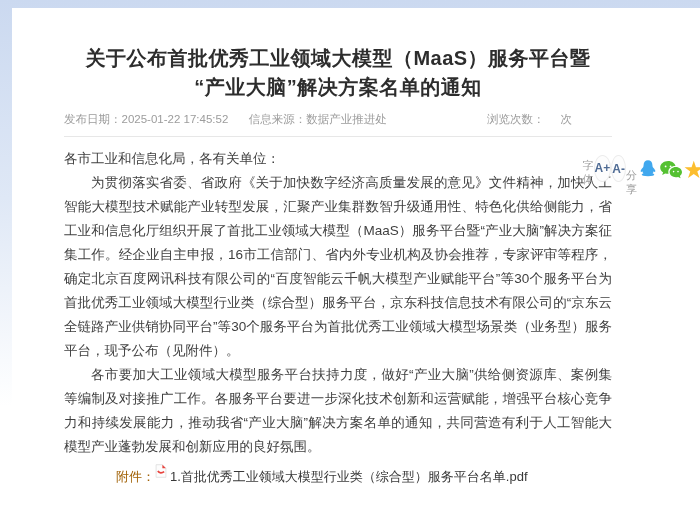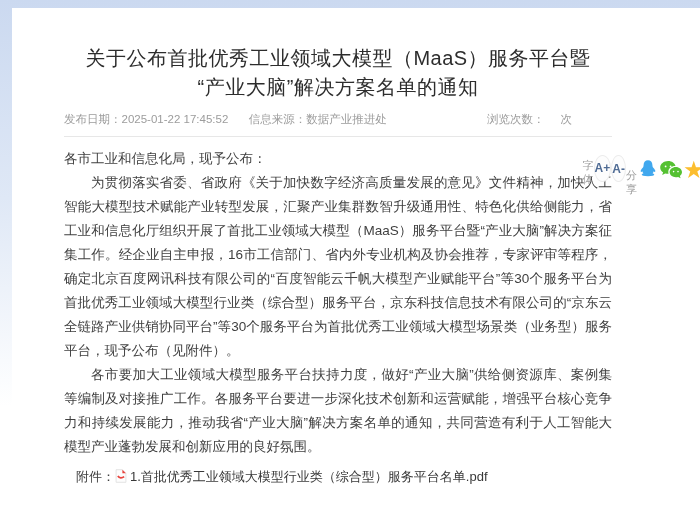--- a/index.html
+++ b/index.html
@@ -1,33 +1,33 @@
 <!DOCTYPE html>
 <html><head>
 <meta charset="utf-8">
 <style>
   html,body{margin:0;padding:0;}
   body{font-family:"Liberation Sans","DejaVu Sans",sans-serif;}
   .page{position:relative;width:700px;height:521px;overflow:hidden;
         background:linear-gradient(180deg,#cbd9f0 0%,#dfe8f6 38%,#ffffff 78%);}
   .panel{position:absolute;left:12px;top:8px;right:0;bottom:0;background:#ffffff;}
   .article{position:absolute;left:52px;top:0;width:548px;color:#3f3f3f;}
-  .title{margin:36px 0 0 0;font-size:20px;line-height:29px;font-weight:400;
+  .title{margin:36px 0 0 0;font-size:20px;line-height:29px;font-weight:700;
          color:#2d2d2d;text-align:center;letter-spacing:.5px;}
   .meta{display:flex;justify-content:space-between;align-items:center;
         margin-top:10px;font-size:11.5px;color:#9c9c9c;}
   .meta-right{padding-right:40px;}
   .views-count{display:inline-block;width:16px;}
   .divider{border-bottom:1px solid #e7e7e7;margin-top:9px;}
   .body-text{margin-top:10px;font-size:13.5px;line-height:24px;text-align:justify;}
   .body-text p{margin:0;}
   .para{text-indent:2em;}
   .attachments{display:flex;margin:7px 0 0 12px;font-size:13px;line-height:21px;}
-  .att-label{flex:none;color:#404040;}
-  .att-item{display:flex;align-items:center;gap:3px;}
+  .att-label{flex:none;color:#a16207;margin-left:40px;}
+  .att-item{display:flex;gap:3px;}
   .att-item a{color:#383838;text-decoration:none;cursor:pointer;}
   .pdf-ico{flex:none;margin-top:-2px;}
   .toolbar{position:absolute;top:140px;right:6px;width:44px;display:flex;
            flex-direction:row;align-items:center;justify-content:center;}
   .tb-label{font-size:11px;color:#9c9c9c;height:14px;line-height:14px;}
   .circle-btn{width:27px;height:27px;border-radius:50%;background:#fdfdfd;
               border:1px solid #ececec;color:#4f6b94;font-weight:700;
               font-size:12px;line-height:1;cursor:pointer;padding:0;
               font-family:"Liberation Sans","DejaVu Sans",sans-serif;
               display:flex;align-items:center;justify-content:center;}
@@ -59,21 +59,21 @@
           <span>信息来源：</span><span>数据产业推进处</span>
         </div>
         <div class="meta-right">
           <span>浏览次数：</span><span class="views-count"></span><span>次</span>
         </div>
       </div>
 
       <div class="divider"></div>
 
       <div class="body-text">
-        <p class="salutation">各市工业和信息化局，现予公布：</p>
+        <p class="salutation">各市工业和信息化局，各有关单位：</p>
         <p class="para">为贯彻落实省委、省政府《关于加快数字经济高质量发展的意见》文件精神，加快人工智能大模型技术赋能产业转型发展，汇聚产业集群数智升级通用性、特色化供给侧能力，省工业和信息化厅组织开展了首批工业领域大模型（MaaS）服务平台暨“产业大脑”解决方案征集工作。经企业自主申报，16市工信部门、省内外专业机构及协会推荐，专家评审等程序，确定北京百度网讯科技有限公司的“百度智能云千帆大模型产业赋能平台”等30个服务平台为首批优秀工业领域大模型行业类（综合型）服务平台，京东科技信息技术有限公司的“京东云全链路产业供销协同平台”等30个服务平台为首批优秀工业领域大模型场景类（业务型）服务平台，现予公布（见附件）。</p>
         <p class="para">各市要加大工业领域大模型服务平台扶持力度，做好“产业大脑”供给侧资源库、案例集等编制及对接推广工作。各服务平台要进一步深化技术创新和运营赋能，增强平台核心竞争力和持续发展能力，推动我省“产业大脑”解决方案名单的通知，共同营造有利于人工智能大模型产业蓬勃发展和创新应用的良好氛围。</p>
       </div>
 
       <div class="attachments">
         <span class="att-label">附件：</span>
         <div class="att-list">
           <div class="att-item">
             <svg class="pdf-ico" width="12" height="14" viewBox="0 0 16 20">
                 <path d="M1 1h9l5 5v13H1z" fill="#fdfdfd" stroke="#d8d8d8"></path>

